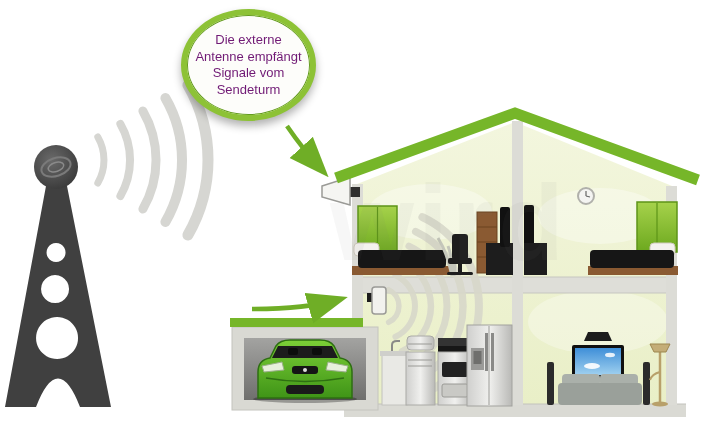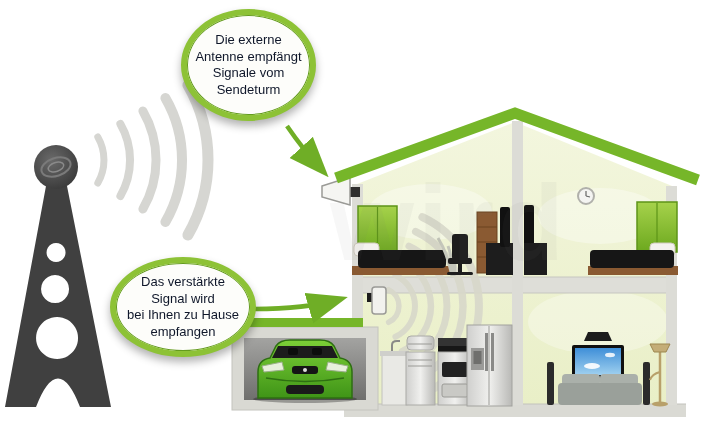--- a/index.html
+++ b/index.html
@@ -5,21 +5,21 @@
   html,body{margin:0;padding:0;background:#ffffff;}
   .stage{
     position:relative;width:701px;height:421px;background:#ffffff;overflow:hidden;
     font-family:"Liberation Sans",sans-serif;
   }
   .stage svg{position:absolute;left:0;top:0;}
   .bubble{
     position:absolute;box-sizing:border-box;background:#fdfdfa;
     border:6px solid #8dc236;border-radius:50%;
     display:flex;flex-direction:column;justify-content:center;align-items:center;
-    text-align:center;font-size:13px;line-height:16.5px;color:#0f172a;
+    text-align:center;font-size:13px;line-height:16.5px;color:#701a75;
     box-shadow:0 5px 9px rgba(0,0,0,.30), inset 0 0 0 1px #649b1e;
   }
   .bubble .ln{white-space:nowrap;}
   .b1{left:181px;top:9px;width:135px;height:112px;}
   .b2{left:110px;top:257px;width:146px;height:100px;}
   .watermark{
     position:absolute;left:330px;top:160px;width:340px;
     font-size:108px;font-weight:bold;color:rgba(120,120,120,0.06);
     letter-spacing:4px;pointer-events:none;
   }
@@ -250,20 +250,14 @@
 
   <div class="watermark">wird</div>
 
   <div class="bubble b1">
     <div class="ln">Die externe</div>
     <div class="ln">Antenne empfängt</div>
     <div class="ln">Signale vom</div>
     <div class="ln">Sendeturm</div>
   </div>
 
-  <div class="bubble b2">
-    <div class="ln">Das verstärkte</div>
-    <div class="ln">Signal wird</div>
-    <div class="ln">bei Ihnen zu Hause</div>
-    <div class="ln">empfangen</div>
-  </div>
 
 </div>
 
 </body></html>

